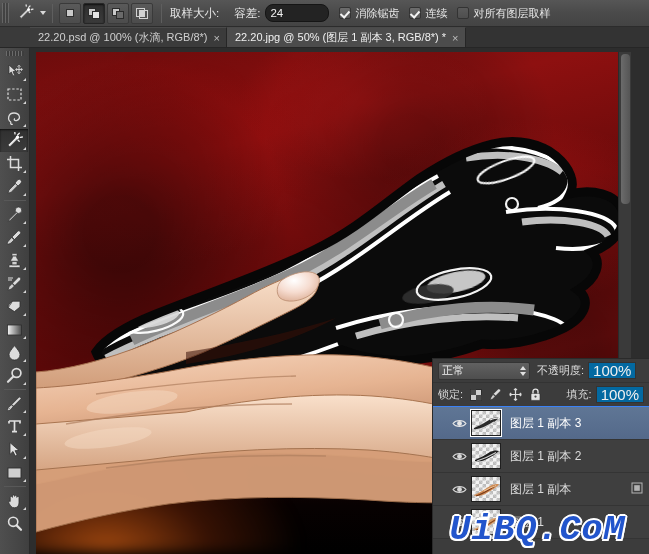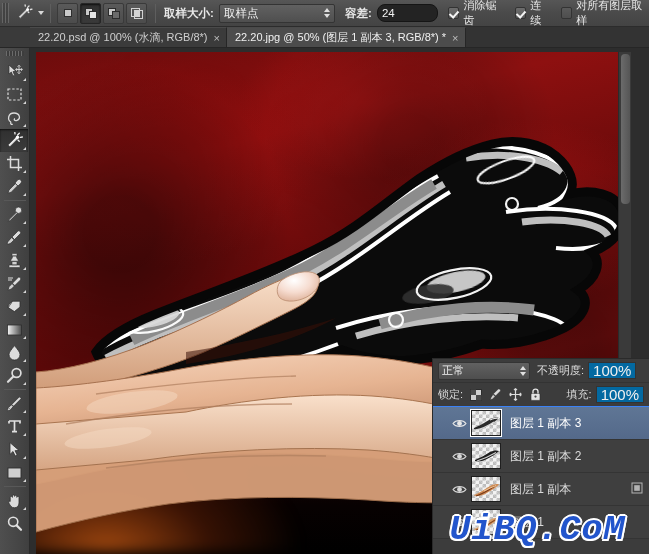--- a/index.html
+++ b/index.html
@@ -52,21 +52,21 @@
     background: linear-gradient(#5a5a5a, #4c4c4c);
     border: 1px solid #3a3a3a;
     border-radius: 2px;
     margin-right: 2px;
   }
   .sel-mode-btn.active {
     background: linear-gradient(#2f2f2f, #3a3a3a);
     border-color: #262626;
     box-shadow: inset 0 1px 2px rgba(0,0,0,.7);
   }
-  .ob-label { margin: 0 5px 0 2px; white-space: nowrap; font-size: 11.5px; font-weight: bold; }
+  .ob-label { margin: 0 5px 0 2px; white-space: nowrap; font-size: 11.5px; }
   .ob-select {
     height: 19px; width: 122px;
     background: linear-gradient(#616161, #4f4f4f);
     border: 1px solid #343434;
     border-radius: 2px;
     display: flex; align-items: center;
     padding: 0 4px;
     font-size: 11.5px; color: #f0f0f0;
     position: relative;
   }
@@ -350,27 +350,20 @@
       <svg width="14" height="13" viewBox="0 0 14 13">
         <rect x="1.5" y="1.5" width="8" height="8" fill="none" stroke="#d2d2d2"></rect>
         <rect x="4.5" y="3.5" width="8" height="8" fill="none" stroke="#d2d2d2"></rect>
         <rect x="4.5" y="3.5" width="5" height="6" fill="#d2d2d2"></rect>
       </svg>
     </div>
 
     <div class="ob-sep"></div>
 
     <span class="ob-label">取样大小:</span>
-    <div class="ob-select">
-      <span>取样点</span>
-      <span class="spin">
-        <span class="spin-up"></span>
-          <span class="spin-dn"></span>
-      </span>
-    </div>
 
     <span class="ob-label" style="margin-left:10px;">容差:</span>
     <div class="ob-input">
       <span>24</span>
     </div>
 
     <div class="chk-wrap">
       <span class="chk on"></span>
       <span>消除锯齿</span>
     </div>

